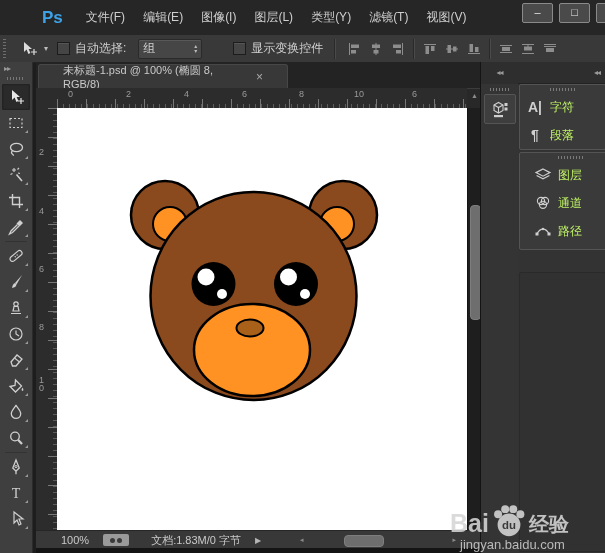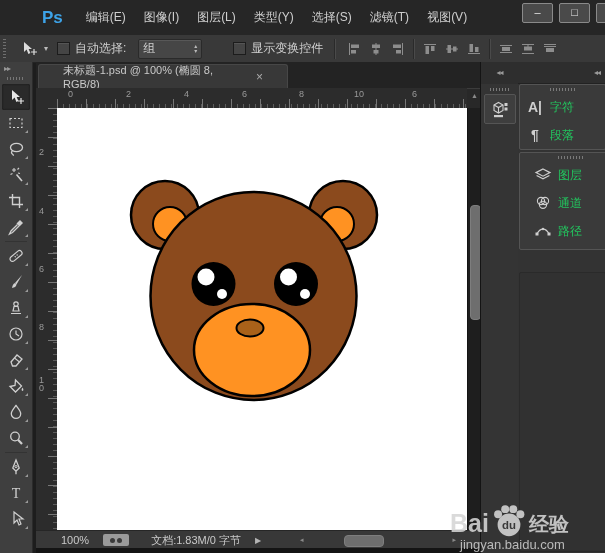--- a/index.html
+++ b/index.html
@@ -66,43 +66,43 @@
   
   .dock{left:480px;top:62px;width:125px;height:491px;background:#333333;border-left:1px solid #141414;}
   .dock-head{position:absolute;top:0;height:22px;background:#2e2e2e;border-bottom:1px solid #222;color:#9a9a9a;font-size:8px;letter-spacing:-1px;}
   .strip{position:absolute;left:0;top:22px;width:37px;height:469px;background:#343434;border-right:1px solid #2a2a2a;}
   .hgrip{height:3px;background:repeating-linear-gradient(90deg,#7a7a7a 0 1px,transparent 1px 3px);}
   .strip-btn{position:absolute;left:3px;top:10px;width:30px;height:28px;background:#3e3e3e;border:1px solid #555;border-radius:2px;display:flex;align-items:center;justify-content:center;}
   .paneldock{position:absolute;left:37px;top:22px;width:88px;height:469px;background:#333;}
   .pgroup{position:absolute;left:1px;width:85px;background:#3a3a3a;border:1px solid #545454;border-radius:2px;}
   .prow{height:28px;display:flex;align-items:center;}
   .prow .picon{width:30px;display:flex;align-items:center;justify-content:center;color:#cfcfcf;}
-  .prow .plabel{font-size:12px;color:#22c55e;}
+  .prow .plabel{font-size:12px;color:#bef264;}
   .charglyph{font-size:14px;color:#d5d5d5;font-weight:bold;letter-spacing:0;}
   .pempty{position:absolute;left:1px;top:188px;width:85px;height:278px;border:1px solid #2a2a2a;background:#313131;border-radius:2px;}
 
   
   .watermark{left:450px;top:502px;width:155px;height:62px;z-index:50;opacity:.88;}
   .wm-row1{display:flex;align-items:flex-end;color:#d6d6d6;}
   .wm-bai{font-size:25px;font-weight:bold;line-height:26px;}
   .wm-suffix{font-size:20px;font-weight:bold;line-height:24px;text-align:center;}
   .wm-url{font-size:13px;color:#cccccc;margin-top:1px;margin-left:10px;}
 </style>
 </head>
 <body>
 
 <div class="app">
 
   <div class="a menubar">
     <span class="pslogo">Ps</span>
+    <span class="menu-item">文件(F)</span>
     <span class="menu-item">编辑(E)</span>
     <span class="menu-item">图像(I)</span>
     <span class="menu-item">图层(L)</span>
     <span class="menu-item">类型(Y)</span>
-    <span class="menu-item">选择(S)</span>
     <span class="menu-item">滤镜(T)</span>
     <span class="menu-item">视图(V)</span>
     <div class="win-controls">
       <div class="win-btn">–</div>
       <div class="win-btn">□</div>
       <div class="win-btn">×</div>
     </div>
   </div>
 
   <div class="a optionsbar">

